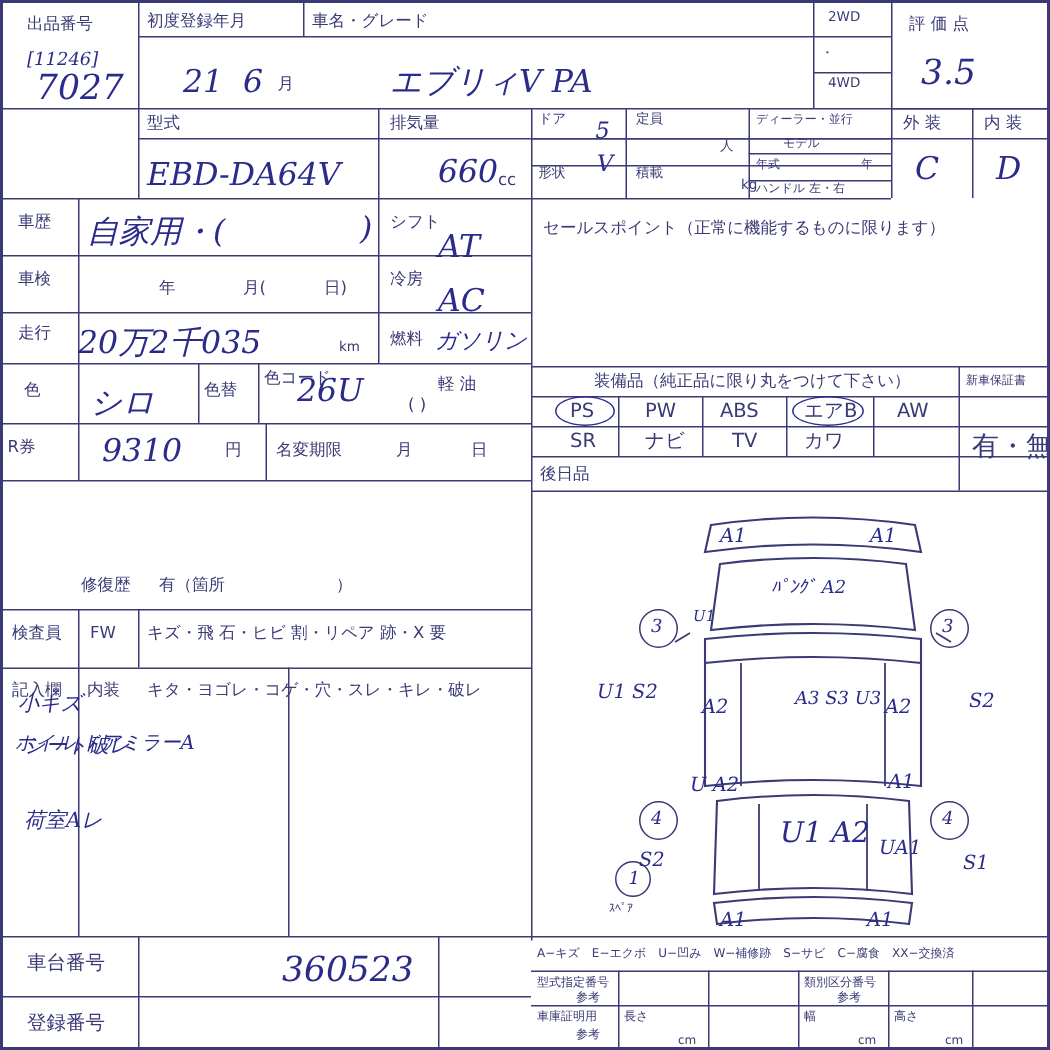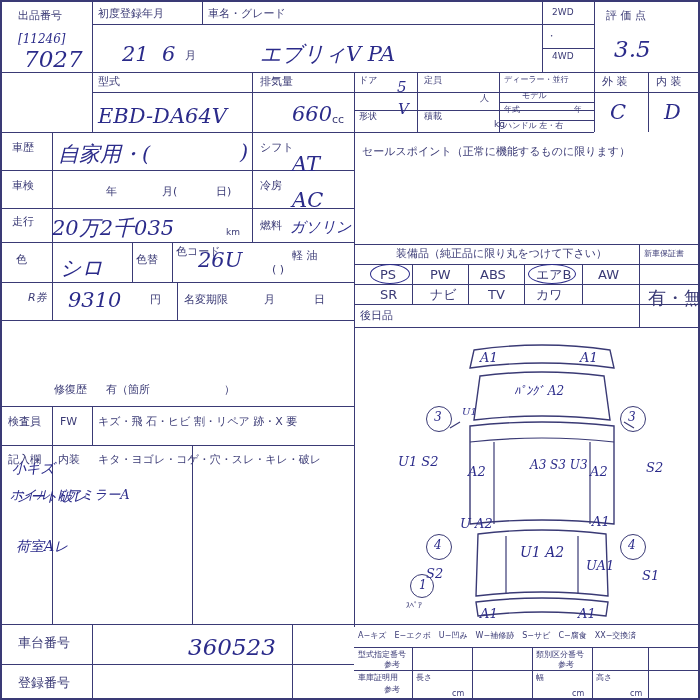--- a/index.html
+++ b/index.html
@@ -140,21 +140,21 @@
   <div class="hw mid" style="left:50px;top:212px;">20万2千035</div>
   <div class="lbl sm" style="left:224px;top:226px;">km</div>
 
   <div class="lbl" style="left:14px;top:252px;">色</div>
   <div class="hw mid" style="left:58px;top:252px;">シロ</div>
   <div class="lbl" style="left:134px;top:252px;">色替</div>
   <div class="lbl" style="left:174px;top:244px;">色コード</div>
   <div class="hw mid" style="left:196px;top:246px;">26U</div>
   <div class="lbl" style="left:270px;top:262px;">(     )</div>
 
-  <div class="lbl" style="left:26px;top:290px;font-style:italic;">R券</div>
+  <div class="lbl" style="left:3px;top:290px;">R券</div>
   <div class="hw mid" style="left:66px;top:286px;">9310</div>
   <div class="lbl" style="left:148px;top:292px;">円</div>
   <div class="lbl" style="left:182px;top:292px;">名変期限</div>
   <div class="lbl" style="left:262px;top:292px;">月</div>
   <div class="lbl" style="left:312px;top:292px;">日</div>
 
   <div class="lbl" style="left:52px;top:382px;">修復歴</div>
   <div class="lbl" style="left:104px;top:382px;">有（箇所</div>
   <div class="lbl" style="left:222px;top:382px;">）</div>
 
@@ -233,21 +233,21 @@
   <div class="hw tiny" style="left:578px;top:348px;font-size:13px;">A1</div>
   <div class="hw tiny" style="left:460px;top:404px;font-size:10px;">U1</div>
   <div class="hw tiny" style="left:512px;top:382px;font-size:12px;">ﾊﾟﾝｸﾞ A2</div>
   <div class="hw tiny" style="left:396px;top:452px;font-size:13px;">U1 S2</div>
   <div class="hw tiny" style="left:466px;top:462px;font-size:13px;">A2</div>
   <div class="hw tiny" style="left:528px;top:456px;font-size:12px;line-height:1.25;"><span>A3 S3 U3</span></div>
   <div class="hw tiny" style="left:588px;top:462px;font-size:13px;">A2</div>
   <div class="hw tiny" style="left:644px;top:458px;font-size:13px;">S2</div>
   <div class="hw tiny" style="left:458px;top:514px;font-size:13px;">U A2</div>
   <div class="hw tiny" style="left:590px;top:512px;font-size:13px;">A1</div>
-  <div class="hw tiny" style="left:518px;top:542px;font-size:14px;">U1 A2</div>
+  <div class="hw tiny" style="left:518px;top:542px;font-size:19px;">U1 A2</div>
   <div class="hw tiny" style="left:584px;top:556px;font-size:13px;">UA1</div>
   <div class="hw tiny" style="left:640px;top:566px;font-size:13px;">S1</div>
   <div class="hw tiny" style="left:424px;top:564px;font-size:13px;">S2</div>
   <div class="hw tiny" style="left:478px;top:604px;font-size:13px;">A1</div>
   <div class="hw tiny" style="left:576px;top:604px;font-size:13px;">A1</div>
 
   <div class="lbl xs" style="left:356px;top:630px;">A−キズ　E−エクボ　U−凹み　W−補修跡　S−サビ　C−腐食　XX−交換済</div>
 
   <div class="ln h" style="left:352px;top:645px;width:348px;"></div>
   <div class="ln h" style="left:352px;top:668px;width:348px;"></div>

